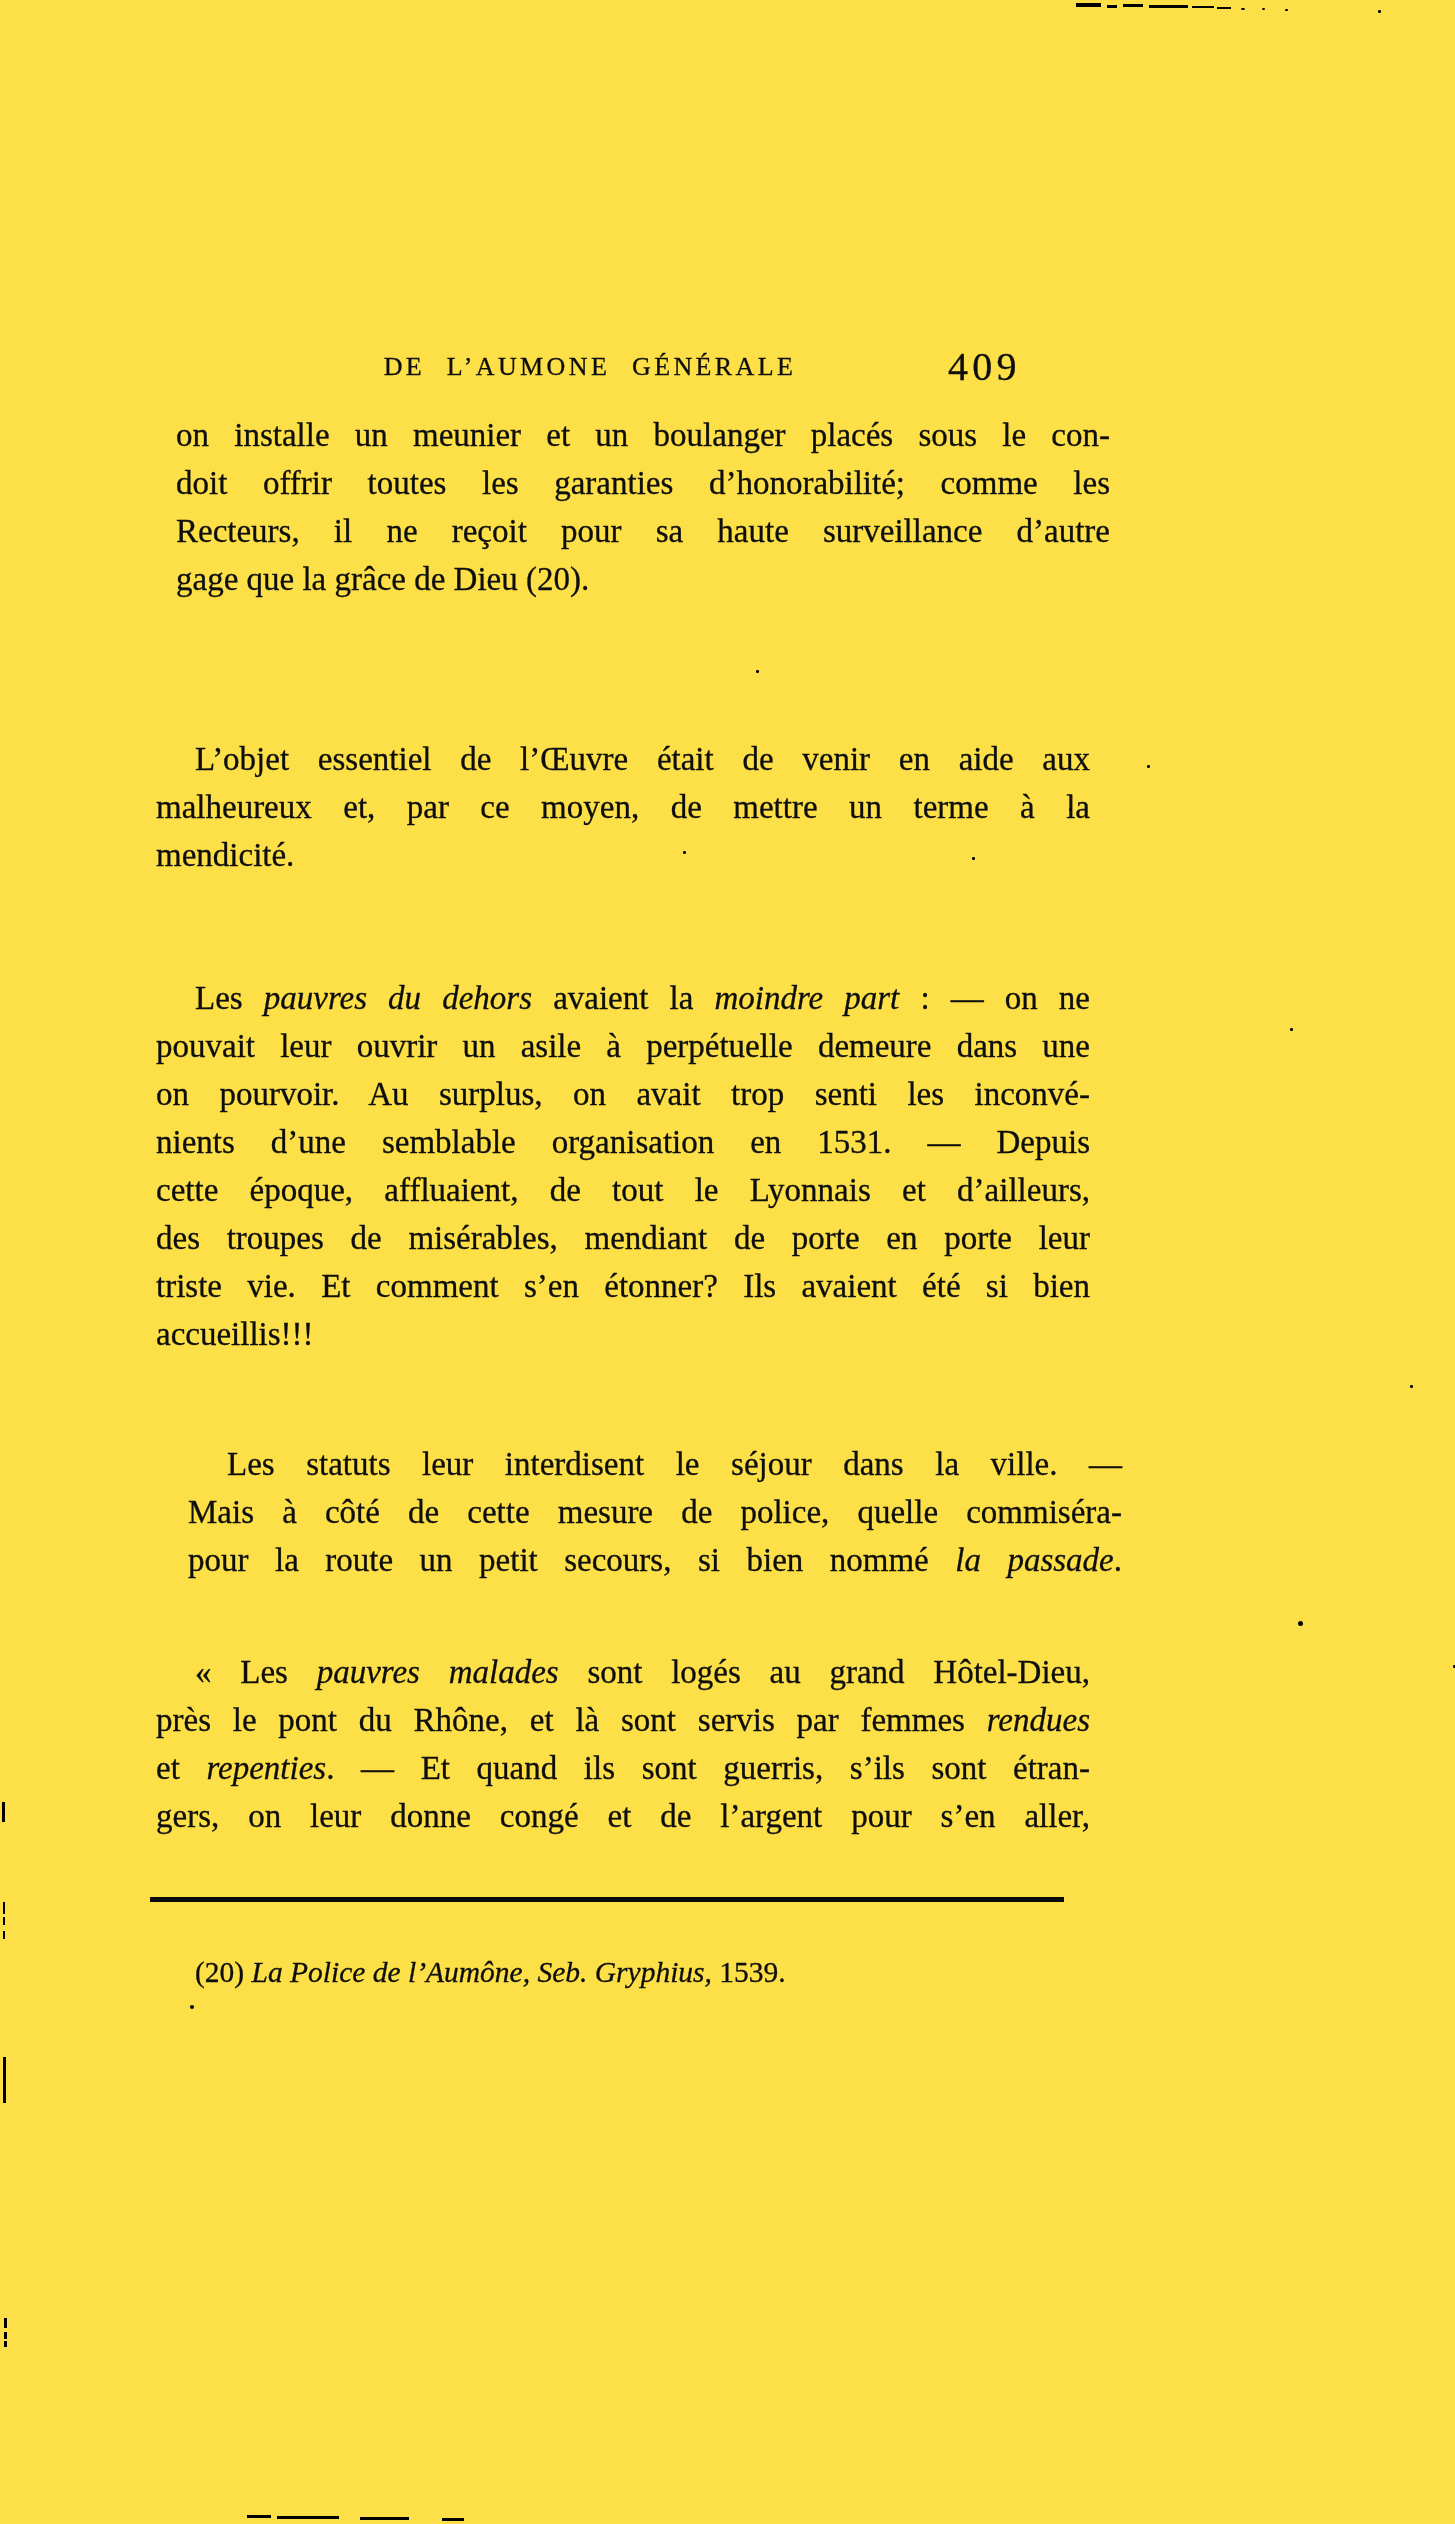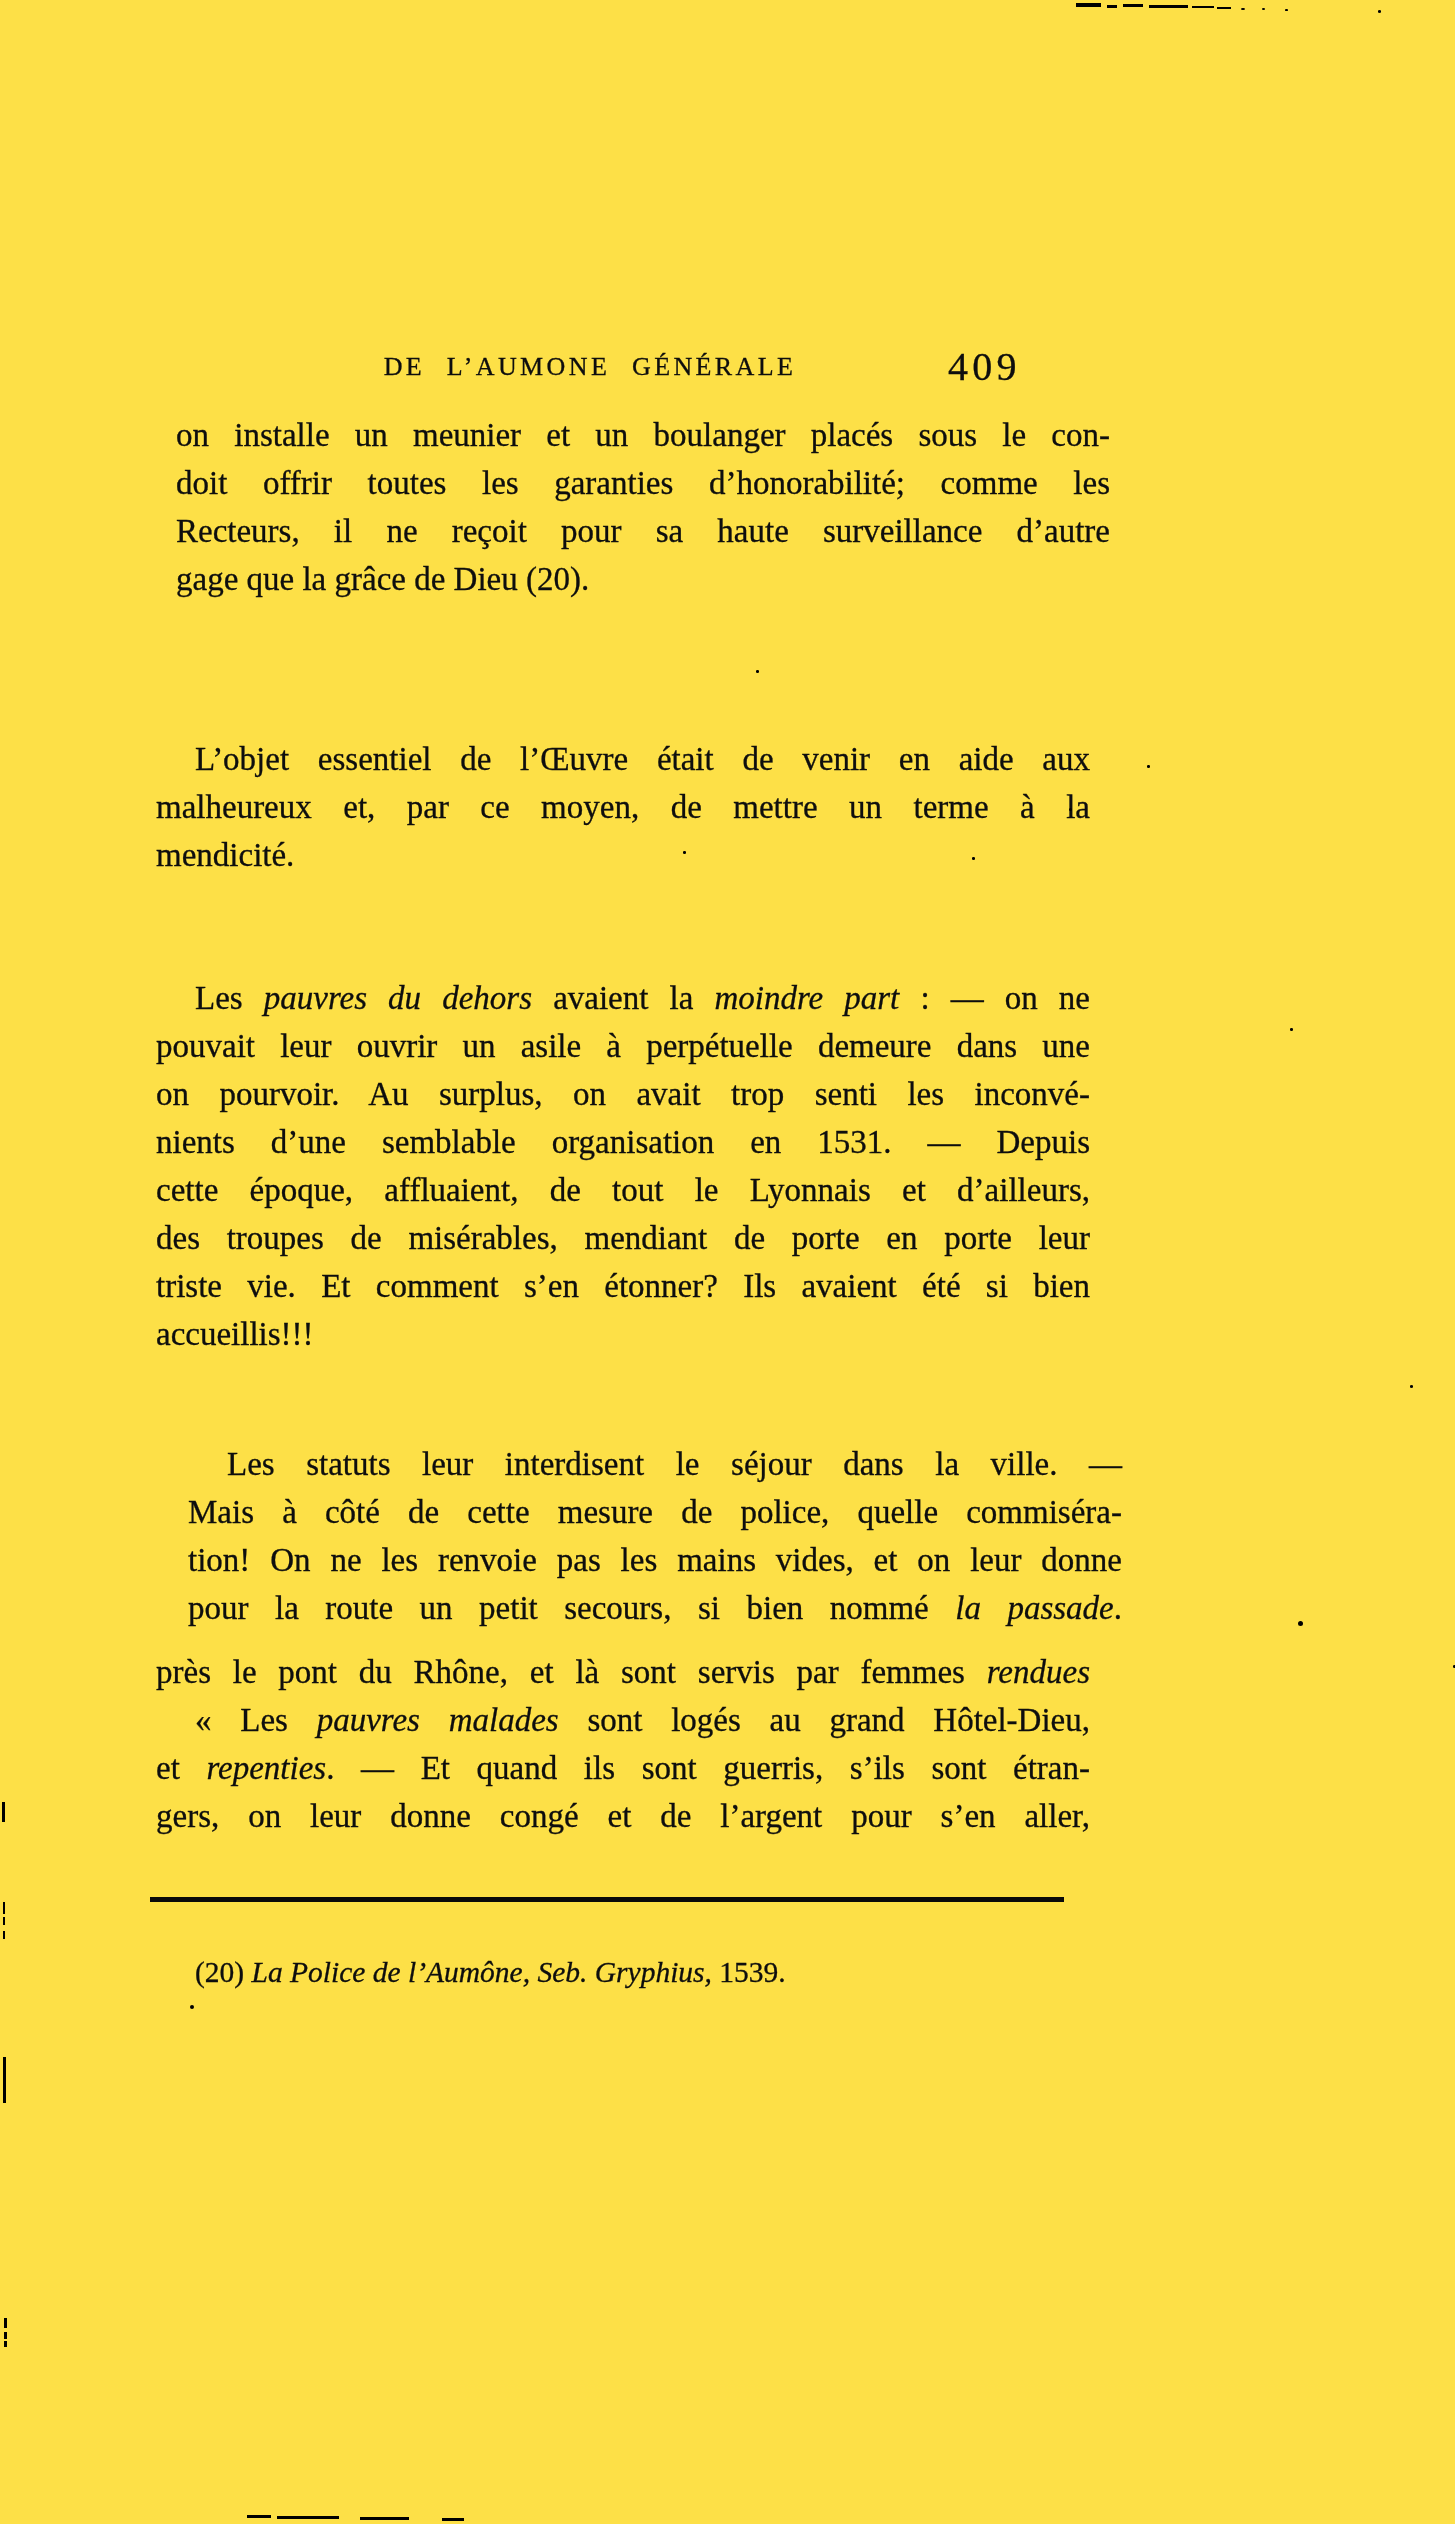--- a/index.html
+++ b/index.html
@@ -77,26 +77,25 @@
         <div class="line"><span>on pourvoir. Au surplus, on avait trop senti les inconvé-</span></div>
         <div class="line"><span>nients d’une semblable organisation en 1531. — Depuis</span></div>
         <div class="line"><span>cette époque, affluaient, de tout le Lyonnais et d’ailleurs,</span></div>
         <div class="line"><span>des troupes de misérables, mendiant de porte en porte leur</span></div>
         <div class="line"><span>triste vie. Et comment s’en étonner? Ils avaient été si bien</span></div>
         <div class="line noj"><span>accueillis!!!</span></div>
       </div>
       <div class="para para-4">
         <div class="line ind"><span>Les statuts leur interdisent le séjour dans la ville. —</span></div>
         <div class="line"><span>Mais à côté de cette mesure de police, quelle commiséra-</span></div>
-        <div class="line"><span>tion! On ne les renvoie pas les mains vides, et on leur donne</span></div>
         <div class="line"><span>pour la route un petit secours, si bien nommé </span><span class="it">la passade</span><span>.</span></div>
       </div>
       <div class="para para-5">
+        <div class="line ind"><span>« Les </span><span class="it">pauvres malades</span><span> sont logés au grand Hôtel-Dieu,</span></div>
         <div class="line"><span>près le pont du Rhône, et là sont servis par femmes </span><span class="it">rendues</span></div>
-        <div class="line ind"><span>« Les </span><span class="it">pauvres malades</span><span> sont logés au grand Hôtel-Dieu,</span></div>
         <div class="line"><span>et </span><span class="it">repenties</span><span>. — Et quand ils sont guerris, s’ils sont étran-</span></div>
         <div class="line"><span>gers, on leur donne congé et de l’argent pour s’en aller,</span></div>
       </div>
     </div>
 
   <div id="footnote-rule"></div>
   <div id="footnote"><span>(20) </span><span class="it">La Police de l’Aumône, Seb. Gryphius,</span><span> 1539.</span></div>
 
   <div id="marks-root">
       <div class="scan-mark" style="left: 1076px; top: 3.4px; width: 25px; height: 3.4px;"></div>

